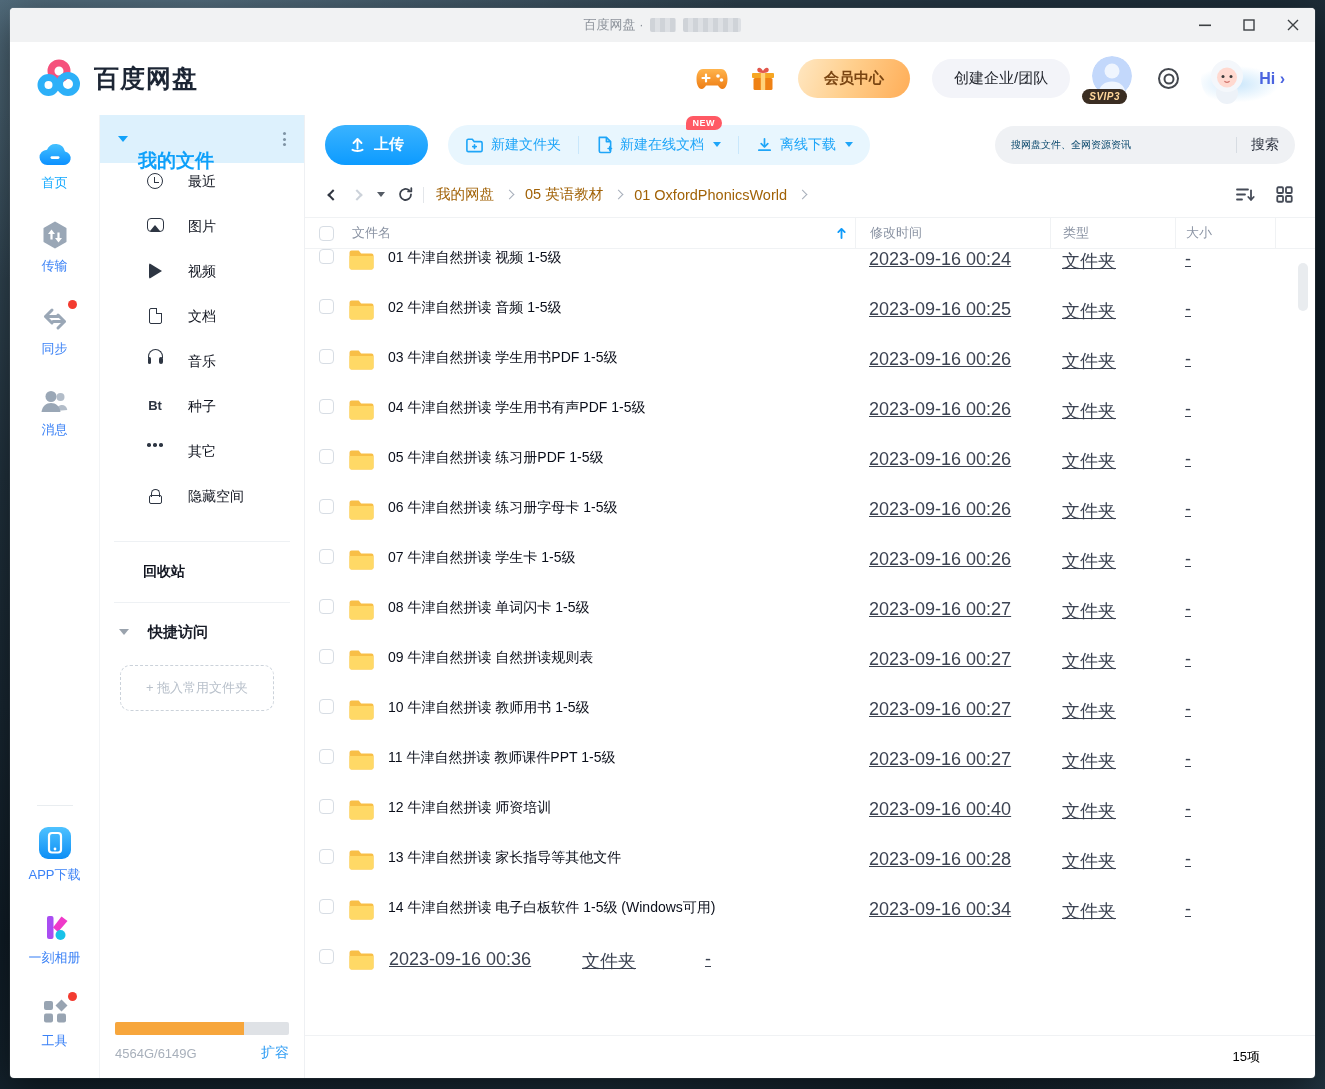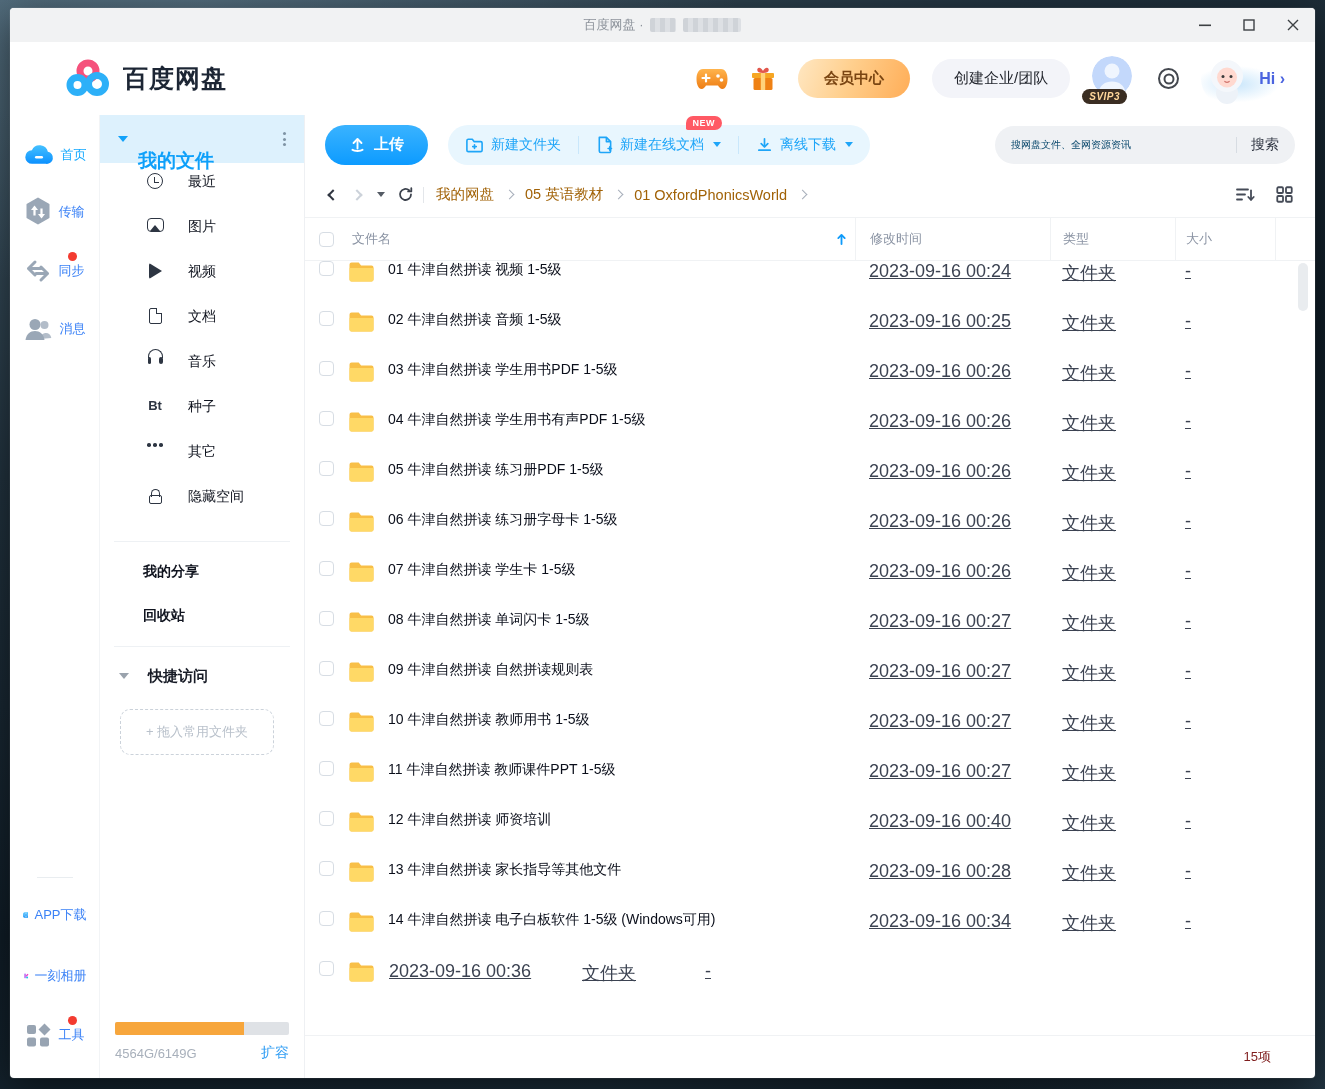--- a/index.html
+++ b/index.html
@@ -19,41 +19,41 @@
   }
   
   .titlebar { height:34px; background:#f1f2f3; display:flex; align-items:center; position:relative; flex:0 0 auto; }
   .titlebar-center { position:absolute; left:0; right:0; top:0; bottom:0; display:flex; align-items:center; justify-content:center; gap:7px; color:#8d939b; font-size:13px; }
   .redacted { display:inline-block; width:58px; height:14px; border-radius:2px;
     background:repeating-linear-gradient(90deg,#cfd3d8 0 5px,#dde0e4 5px 10px); filter:blur(.6px); }
   .redacted.small { width:26px; }
   .win-controls { margin-left:auto; display:flex; height:100%; position:relative; z-index:2; }
   .win-btn { width:44px; height:100%; display:flex; align-items:center; justify-content:center; color:#3c4043; }
   
-  .appheader { height:73px; background:#fff; display:flex; align-items:center; padding:0 24px 0 26px; flex:0 0 auto;margin-left:29px; }
+  .appheader { height:73px; background:#fff; display:flex; align-items:center; padding:0 24px 0 26px; flex:0 0 auto; }
   .logo { display:flex; align-items:center; gap:12px; }
   .logo-text { font-size:25px; font-weight:700; color:#1c2534; letter-spacing:1px; }
   .header-right { margin-left:auto; display:flex; align-items:center; gap:22px; }
   .pill-vip { background:linear-gradient(110deg,#ffe7c2,#ffcf8d 45%,#ffad57); color:#7a4512; font-size:15px; font-weight:700;
     padding:10px 26px; border-radius:21px; }
   .pill-team { background:#f3f4f9; color:#23262e; font-size:15px; padding:10px 22px; border-radius:21px; }
   .avatar-wrap { position:relative; width:44px; height:46px; }
   .avatar-circle { width:40px; height:40px; border-radius:50%; overflow:hidden; }
   .svip-badge { position:absolute; left:-10px; bottom:-2px; background:#3a2d22; color:#ffd79b; font-size:10px; font-style:italic;
     font-weight:700; padding:2px 7px; border-radius:8px; letter-spacing:.5px; }
   .settings-ring { width:21px; height:21px; border:2px solid #44484f; border-radius:50%; position:relative; }
   .settings-ring::after { content:""; position:absolute; left:50%; top:50%; width:7px; height:7px; border:2px solid #44484f; border-radius:50%; transform:translate(-50%,-50%); }
   .hi-wrap { display:flex; align-items:center; gap:6px; padding-right:6px;
     background:radial-gradient(60px 26px at 40% 60%, rgba(190,225,250,.8), rgba(255,255,255,0) 70%); border-radius:26px; }
   .hi-label { color:#4a63df; font-size:16px; font-weight:700; }
   
   .content { flex:1; display:flex; min-height:0; }
   
   .rail { width:90px; border-right:1px solid #f2f4f6; display:flex; flex-direction:column; align-items:center; padding:26px 0 28px; flex:0 0 auto; }
-  .rail-item { display:flex; align-items:center; gap:6px; margin-bottom:29px; position:relative; width:64px; }
+  .rail-item { display:flex; flex-direction:column; align-items:center; gap:6px; margin-bottom:29px; position:relative; width:64px; }
   .rail-item .lbl { font-size:13px; color:#3b82f6; white-space:nowrap; }
   .rail-item.active .lbl { color:#14a9ff; }
   .rail-dot { position:absolute; top:-4px; right:10px; width:9px; height:9px; background:#f33b30; border-radius:50%; }
   .rail-divider { width:36px; height:1px; background:#e9edf0; margin:2px 0 20px; }
   .rail-spacer { flex:1; }
   
   .sidebar { width:205px; border-right:1px solid #eef0f3; display:flex; flex-direction:column; flex:0 0 auto; }
   .sb-header { height:48px; background:#ddf1fd; display:flex; align-items:center; padding:0 14px 0 18px; flex:0 0 auto; }
   .tri-down { width:0; height:0; border-left:5px solid transparent; border-right:5px solid transparent; border-top:6px solid #12a2fa; margin-right:10px; }
   .tri-down.gray { border-top-color:#9aa3ad; }
@@ -113,37 +113,37 @@
   .chev.left { transform:rotate(-135deg); }
   .chev.right { transform:rotate(45deg); border-color:#ccd2da; }
   .mini-caret { width:0; height:0; border-left:4px solid transparent; border-right:4px solid transparent; border-top:5px solid #555b65; }
   .crumb-sep-line { width:1px; height:16px; background:#e3e6ea; margin:0 12px 0 6px; }
   .crumbs { display:flex; align-items:center; }
   .crumb { font-size:14.5px; color:#a16207; white-space:nowrap; }
   .crumb-gt { width:7px; height:7px; border-top:1.7px solid #a6aeba; border-right:1.7px solid #a6aeba; transform:rotate(45deg); margin:0 12px; flex:0 0 auto; }
   .view-icons { margin-left:auto; display:flex; align-items:center; gap:20px; }
   
   .tablewrap { flex:1; display:flex; flex-direction:column; min-height:0; position:relative; }
-  .thead { height:44px; display:flex; align-items:center; padding-left:14px; border-top:1px solid #f0f2f4; border-bottom:1px solid #f0f2f4; color:#8a93a3; font-size:13px; flex:0 0 auto; }
+  .thead { height:32px; display:flex; align-items:center; padding-left:14px; border-top:1px solid #f0f2f4; border-bottom:1px solid #f0f2f4; color:#8a93a3; font-size:13px; flex:0 0 auto; }
   .checkbox { width:15px; height:15px; border:1.5px solid #d7dde4; border-radius:4px; background:#fff; flex:0 0 auto; }
   .th-name { flex:1; display:flex; align-items:center; margin-left:18px; height:100%; }
   .sort-asc { margin-left:auto; margin-right:8px; display:flex; align-items:center; }
   .col-time { width:195px; padding-left:14px; flex:0 0 auto; }
   .col-type { width:125px; padding-left:12px; flex:0 0 auto; }
   .col-size { width:100px; padding-left:10px; flex:0 0 auto; }
   .col-end { width:40px; flex:0 0 auto; height:100%; }
   .thead .col-time,.thead .col-type,.thead .col-size { border-left:1px solid #f0f2f4; height:100%; display:flex; align-items:center; }
   .thead .col-end { border-left:1px solid #f0f2f4; }
   .rows { flex:1; overflow:hidden; }
   .trow { height:50px; display:flex; align-items:flex-start; padding-left:14px; }
   .trow .f-icon { margin-left:14px; flex:0 0 auto; display:flex; }
   .trow .f-name { flex:1; margin-left:13px; font-size:14px; color:#0a0e1a; white-space:nowrap; overflow:hidden; text-overflow:ellipsis; }
   .trow .col-time,.trow .col-type,.trow .col-size { font-size:18px; color:#3c4352;text-decoration:underline; }
   .scroll-thumb { position:absolute; right:7px; top:46px; width:10px; height:48px; background:#e9ecef; border-radius:5px; }
-  .tfoot { height:43px; border-top:1px solid #f0f2f4; display:flex; align-items:center; justify-content:flex-end; padding-right:44px; color:#7f1d1d; font-size:13px; flex:0 0 auto; }
+  .tfoot { height:43px; border-top:1px solid #f0f2f4; display:flex; align-items:center; justify-content:flex-end; padding-right:55px; color:#000000; font-size:13px; flex:0 0 auto; }
 </style>
 </head>
 <body>
 
 <div class="window">
 
   <div class="titlebar">
     <div class="titlebar-center">
       <span>百度网盘 ·</span>
       <span class="redacted small"></span>
@@ -362,21 +362,20 @@
           <span class="lbl">其它</span>
         </div>
         <div class="sb-item">
           <span class="sb-ico">
               <span class="i-lock"></span>
             </span>
           <span class="lbl">隐藏空间</span>
         </div>
       </div>
       <div class="sb-divider"></div>
-      <div class="sb-link">我的分享</div>
       <div class="sb-link">回收站</div>
       <div class="sb-divider"></div>
       <div class="sb-quick">
         <span class="tri-down gray"></span>
         <span class="lbl">快捷访问</span>
       </div>
       <div class="dropzone">+ 拖入常用文件夹</div>
       <div class="sb-bottom">
         <div class="storage-track">
           <div class="storage-fill" style="width: 74%;"></div>

